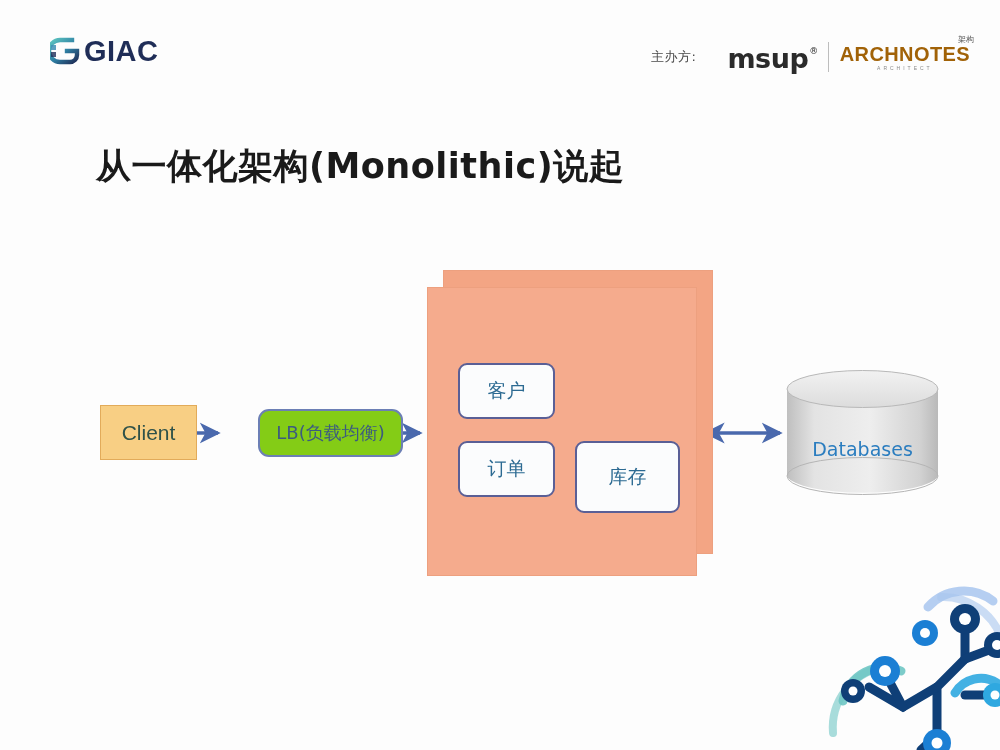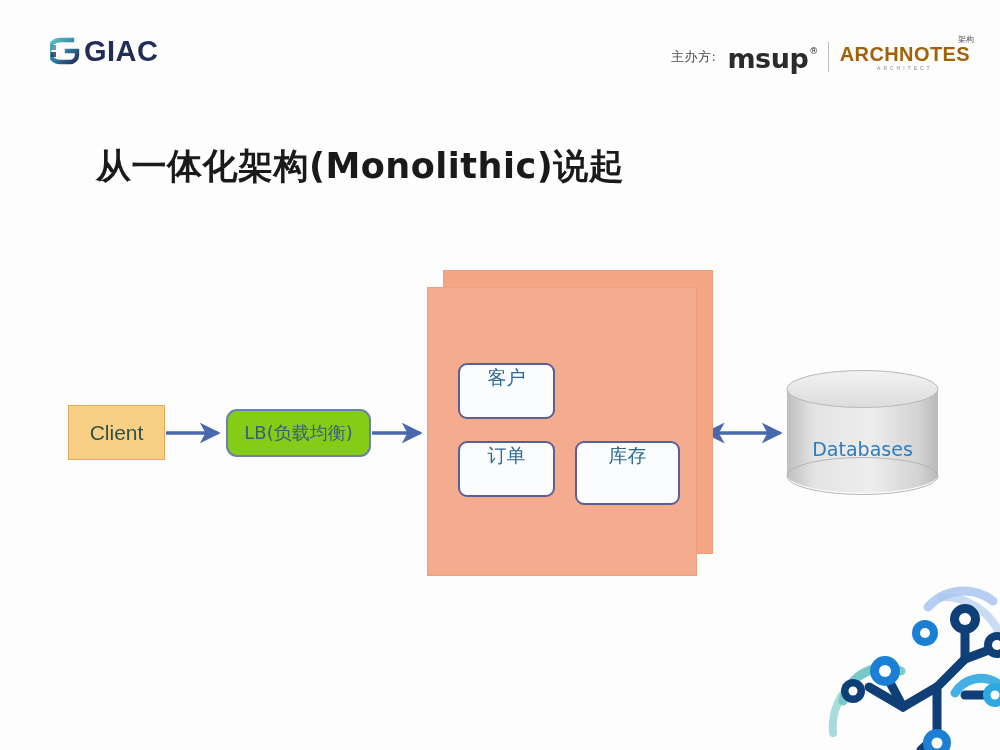--- a/index.html
+++ b/index.html
@@ -73,20 +73,21 @@
   }
   .msup-logo {
     font-family: "DejaVu Sans", sans-serif;
     font-size: 27px;
     font-weight: bold;
     color: #2b2b2b;
     letter-spacing: -0.5px;
     line-height: 1;
     position: relative;
     top: 1px;
+    margin-left: 20px;
   }
   .msup-logo sup {
     font-size: 9px;
     font-weight: normal;
     vertical-align: super;
     position: relative;
     top: -4px;
     left: 1px;
   }
   .sponsor-divider {
@@ -146,20 +147,21 @@
     height: 750px;
   }
 
   .node {
     position: absolute;
     box-sizing: border-box;
     display: flex;
     align-items: center;
     justify-content: center;
     text-align: center;
+    margin-left: 32px;
   }
 
   
   .client-box {
     left: 68px;
     top: 405px;
     width: 97px;
     height: 55px;
     background: #f8cf84;
     border: 1px solid #e2ab5a;
@@ -199,32 +201,33 @@
     width: 268px;
     height: 287px;
     background: #f5ab8d;
     border: 1px solid #eda07f;
   }
 
   .svc-box {
     position: absolute;
     box-sizing: border-box;
     display: flex;
+    align-items: center;
     justify-content: center;
     background: #fbfcfd;
     border: 2px solid #5a5f96;
     border-radius: 9px;
     color: #2c6a92;
     font-size: 19px;
     font-family: "DejaVu Sans", "Liberation Sans", sans-serif;
   }
   .svc-1 { left: 458px; top: 363px; width: 97px; height: 56px; }
   .svc-2 { left: 575px; top: 363px; width: 105px; height: 56px; }
   .svc-3 { left: 458px; top: 441px; width: 97px; height: 56px; }
-  .svc-4 { left: 575px; top: 441px; width: 105px; height: 64px; }
+  .svc-4 { left: 575px; top: 441px; width: 105px; height: 72px; }
 
   
   .db {
     position: absolute;
     left: 785px;
     top: 370px;
     width: 155px;
     height: 125px;
   }
   .db-label {

